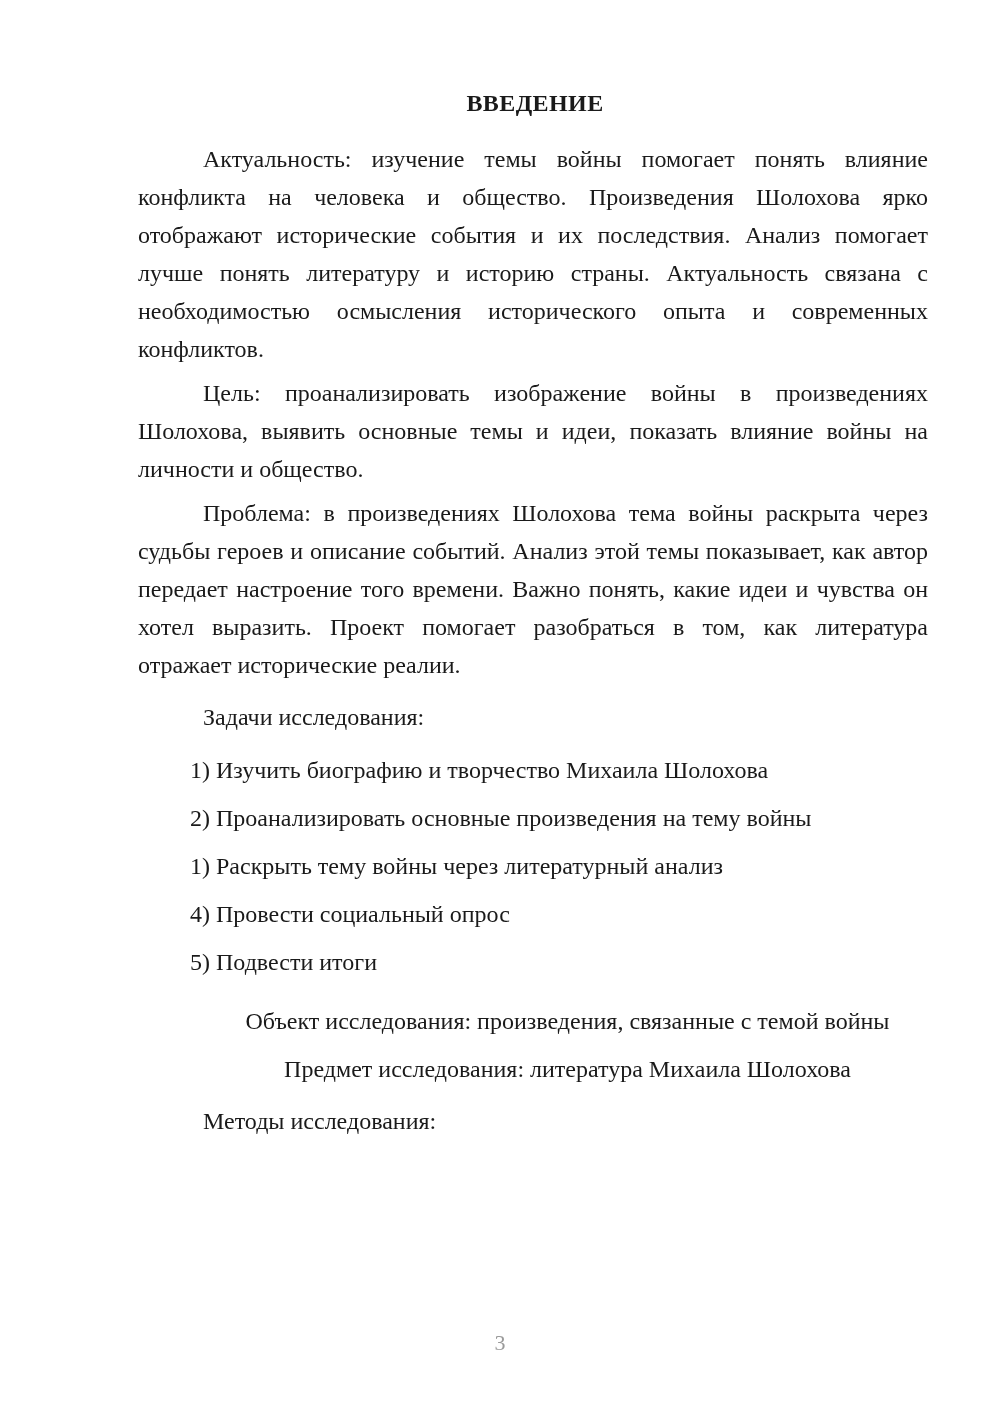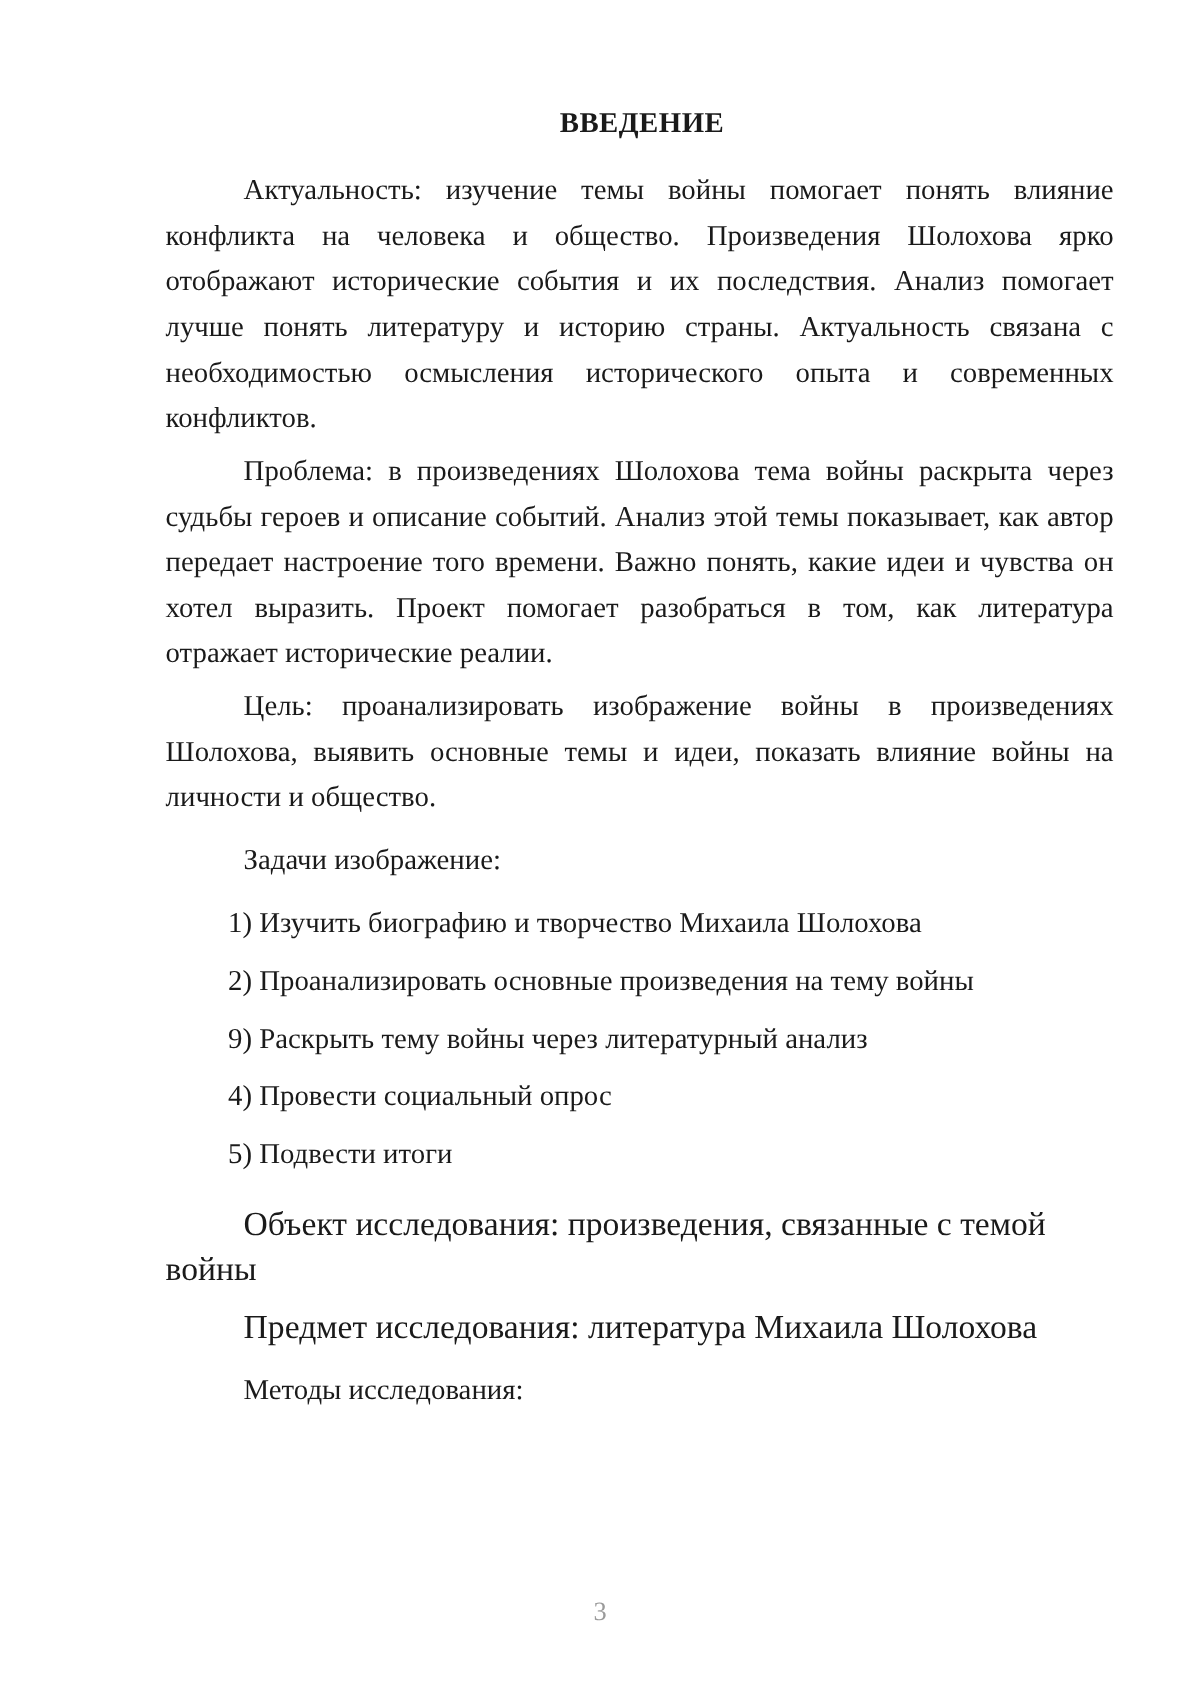--- a/index.html
+++ b/index.html
@@ -54,25 +54,25 @@
     padding: 0;
   }
   .list li {
     font-size: 24px;
     line-height: 38px;
     margin: 0 0 10px 0;
     padding-left: 37px;
     text-align: left;
   }
   .block-line {
-    font-size: 28px;
+    font-size: 24px;
     line-height: 38px;
     text-indent: 65px;
     margin: 0 0 10px 0;
-    text-align: left;
+    text-align: center;
   }
   .spacer-sm { height: 6px; }
   .page-number {
     position: absolute;
     left: 0;
     right: 0;
     top: 1330px;
     text-align: center;
     font-size: 22px;
     color: #9a9a9a;
@@ -83,30 +83,30 @@
 <body>
 
 <div class="page">
 
   <div class="content">
 
     <h1 class="doc-title">ВВЕДЕНИЕ</h1>
 
     <p class="para">Актуальность: изучение темы войны помогает понять влияние конфликта на человека и общество. Произведения Шолохова ярко отображают исторические события и их последствия. Анализ помогает лучше понять литературу и историю страны. Актуальность связана с необходимостью осмысления исторического опыта и современных конфликтов.</p>
 
+    <p class="para">Цель: проанализировать изображение войны в произведениях Шолохова, выявить основные темы и идеи, показать влияние войны на личности и общество.</p>
+
     <p class="para">Проблема: в произведениях Шолохова тема войны раскрыта через судьбы героев и описание событий. Анализ этой темы показывает, как автор передает настроение того времени. Важно понять, какие идеи и чувства он хотел выразить. Проект помогает разобраться в том, как литература отражает исторические реалии.</p>
 
-    <p class="para">Цель: проанализировать изображение войны в произведениях Шолохова, выявить основные темы и идеи, показать влияние войны на личности и общество.</p>
-
-    <p class="lead-line">Задачи изображение:</p>
+    <p class="lead-line">Задачи исследования:</p>
 
     <ul class="list">
       <li>1) Изучить биографию и творчество Михаила Шолохова</li>
       <li>2) Проанализировать основные произведения на тему войны</li>
-      <li>9) Раскрыть тему войны через литературный анализ</li>
+      <li>1) Раскрыть тему войны через литературный анализ</li>
       <li>4) Провести социальный опрос</li>
       <li>5) Подвести итоги</li>
     </ul>
 
     <div class="spacer-sm"></div>
 
     <p class="block-line">Объект исследования: произведения, связанные с темой войны</p>
 
     <p class="block-line">Предмет исследования: литература Михаила Шолохова</p>
 

